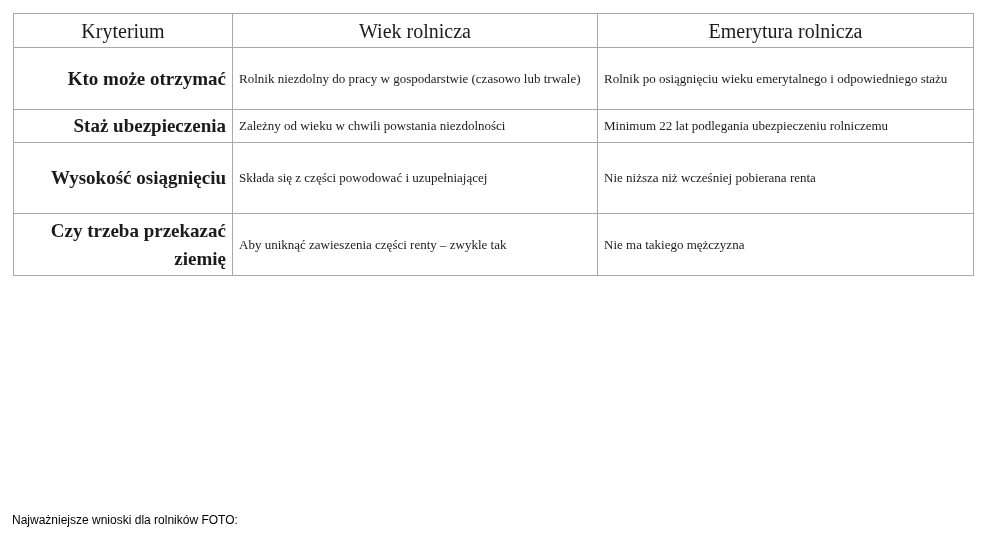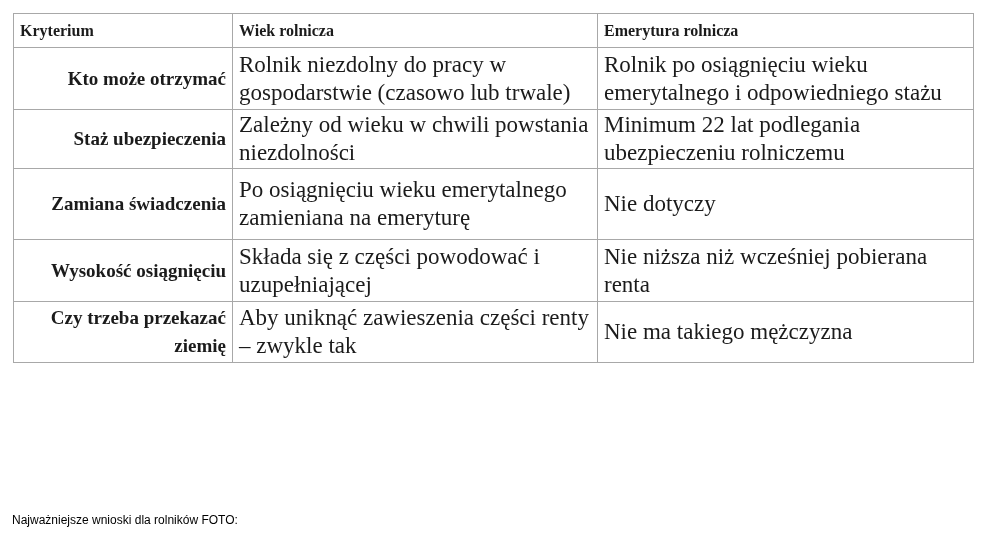--- a/index.html
+++ b/index.html
@@ -29,33 +29,33 @@
   .comparison-table th,
   .comparison-table td {
     border: 1px solid #a8a8a8;
     padding: 1px 6px;
     vertical-align: middle;
     line-height: 28px;
     background: #ffffff;
     overflow: hidden;
   }
   .comparison-table thead th {
-    font-size: 16px;
-    font-weight: bold;
-    text-align: left;
+    font-size: 20px;
+    font-weight: normal;
+    text-align: center;
     height: 31px;
     line-height: 26px;
   }
   .comparison-table td.criterion {
     font-size: 19px;
     font-weight: bold;
     text-align: right;
   }
   .comparison-table td.value {
-    font-size: 23px;
+    font-size: 13px;
     font-weight: normal;
     text-align: left;
   }
   tbody tr:nth-child(1) { height: 62px; }
   tbody tr:nth-child(2) { height: 33px; }
   tbody tr:nth-child(3) { height: 71px; }
   tbody tr:nth-child(4) { height: 62px; }
   tbody tr:nth-child(5) { height: 61px; }
   tbody tr:nth-child(6) { height: 61px; }
   tbody tr:nth-child(7) { height: 61px; }
@@ -90,25 +90,20 @@
       <td class="criterion">Kto może otrzymać</td>
       <td class="value">Rolnik niezdolny do pracy w gospodarstwie (czasowo lub trwale)</td>
       <td class="value">Rolnik po osiągnięciu wieku emerytalnego i odpowiedniego stażu</td>
     </tr>
     <tr>
       <td class="criterion">Staż ubezpieczenia</td>
       <td class="value">Zależny od wieku w chwili powstania niezdolności</td>
       <td class="value">Minimum 22 lat podlegania ubezpieczeniu rolniczemu</td>
     </tr>
     <tr>
-      <td class="criterion">Zamiana świadczenia</td>
-      <td class="value">Po osiągnięciu wieku emerytalnego zamieniana na emeryturę</td>
-      <td class="value">Nie dotyczy</td>
-    </tr>
-    <tr>
       <td class="criterion">Wysokość osiągnięciu</td>
       <td class="value">Składa się z części powodować i uzupełniającej</td>
       <td class="value">Nie niższa niż wcześniej pobierana renta</td>
     </tr>
     <tr>
       <td class="criterion">Czy trzeba przekazać ziemię</td>
       <td class="value">Aby uniknąć zawieszenia części renty – zwykle tak</td>
       <td class="value">Nie ma takiego mężczyzna</td>
     </tr>
   </tbody>

